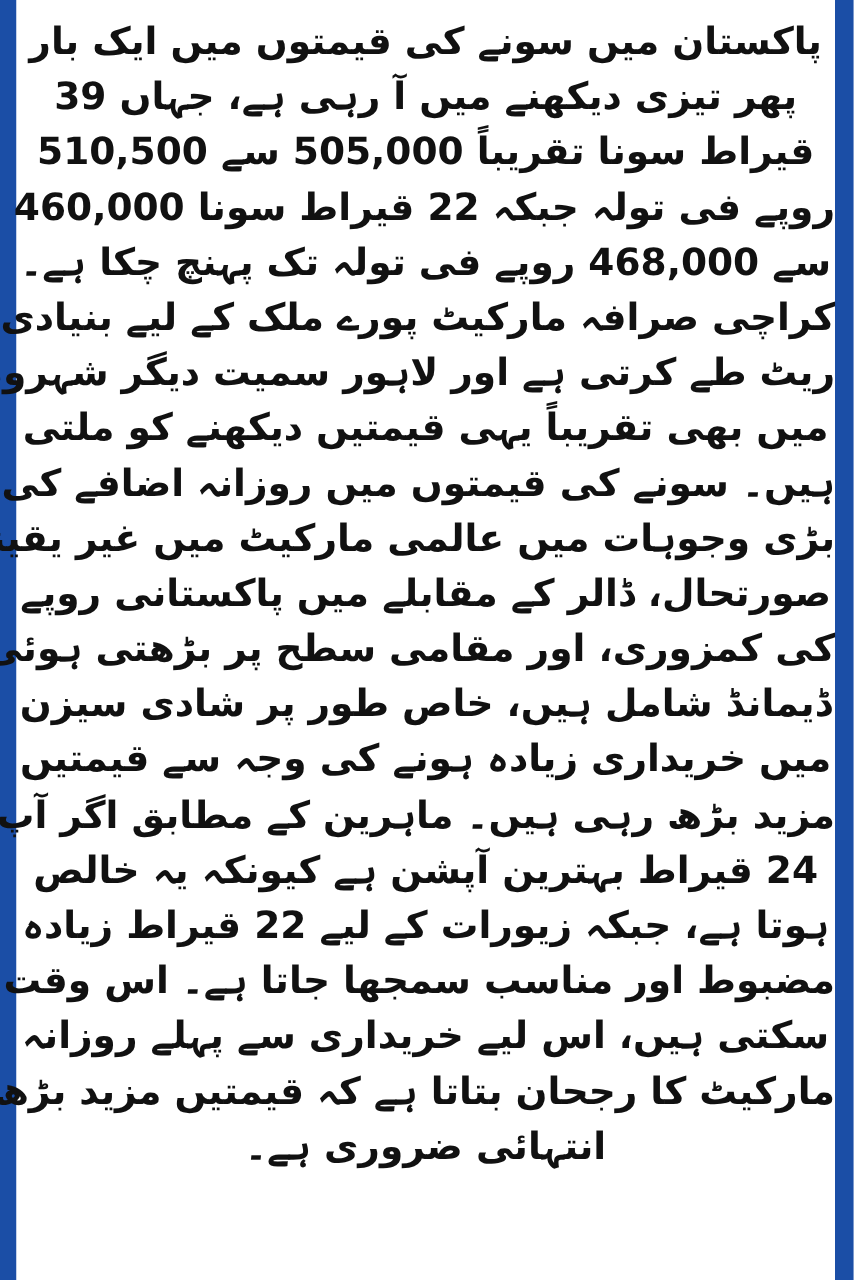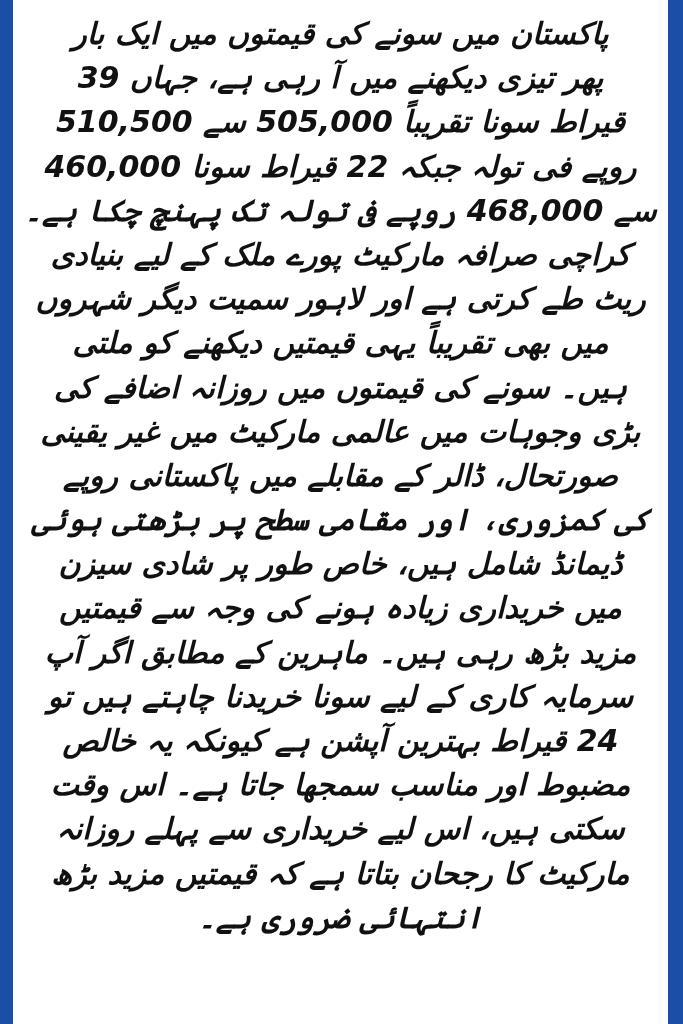--- a/index.html
+++ b/index.html
@@ -9,21 +9,20 @@
       height: 1024px;
       overflow: hidden;
       background: #ffffff;
     }
     .frame {
       position: relative;
       width: 683px;
       height: 1024px;
       background: #ffffff;
       box-sizing: border-box;
-      font-style: italic;
     }
     .border-left {
       position: absolute;
       left: 0; top: 0;
       width: 13px; height: 1024px;
       background: #1b4ea6;
     }
     .border-right {
       position: absolute;
       right: 0; top: 0;
@@ -66,20 +65,20 @@
     <span class="line">کراچی صرافہ مارکیٹ پورے ملک کے لیے بنیادی</span>
     <span class="line">ریٹ طے کرتی ہے اور لاہور سمیت دیگر شہروں</span>
     <span class="line">میں بھی تقریباً یہی قیمتیں دیکھنے کو ملتی</span>
     <span class="line">ہیں۔ سونے کی قیمتوں میں روزانہ اضافے کی</span>
     <span class="line">بڑی وجوہات میں عالمی مارکیٹ میں غیر یقینی</span>
     <span class="line">صورتحال، ڈالر کے مقابلے میں پاکستانی روپے</span>
     <span class="line">کی کمزوری، اور مقامی سطح پر بڑھتی ہوئی</span>
     <span class="line">ڈیمانڈ شامل ہیں، خاص طور پر شادی سیزن</span>
     <span class="line">میں خریداری زیادہ ہونے کی وجہ سے قیمتیں</span>
     <span class="line">مزید بڑھ رہی ہیں۔ ماہرین کے مطابق اگر آپ</span>
-    <span class="line">سرمایہ کاری کے لیے سونا خریدنا چاہتے ہیں تو</span>
     <span class="line">24 قیراط بہترین آپشن ہے کیونکہ یہ خالص</span>
+    <span class="line">ہوتا ہے، جبکہ زیورات کے لیے 22 قیراط زیادہ</span>
     <span class="line">مضبوط اور مناسب سمجھا جاتا ہے۔ اس وقت</span>
     <span class="line">سکتی ہیں، اس لیے خریداری سے پہلے روزانہ</span>
     <span class="line">مارکیٹ کا رجحان بتاتا ہے کہ قیمتیں مزید بڑھ</span>
     <span class="line">انتہائی ضروری ہے۔</span>
   </div>
 </div>
 
 </body></html>

